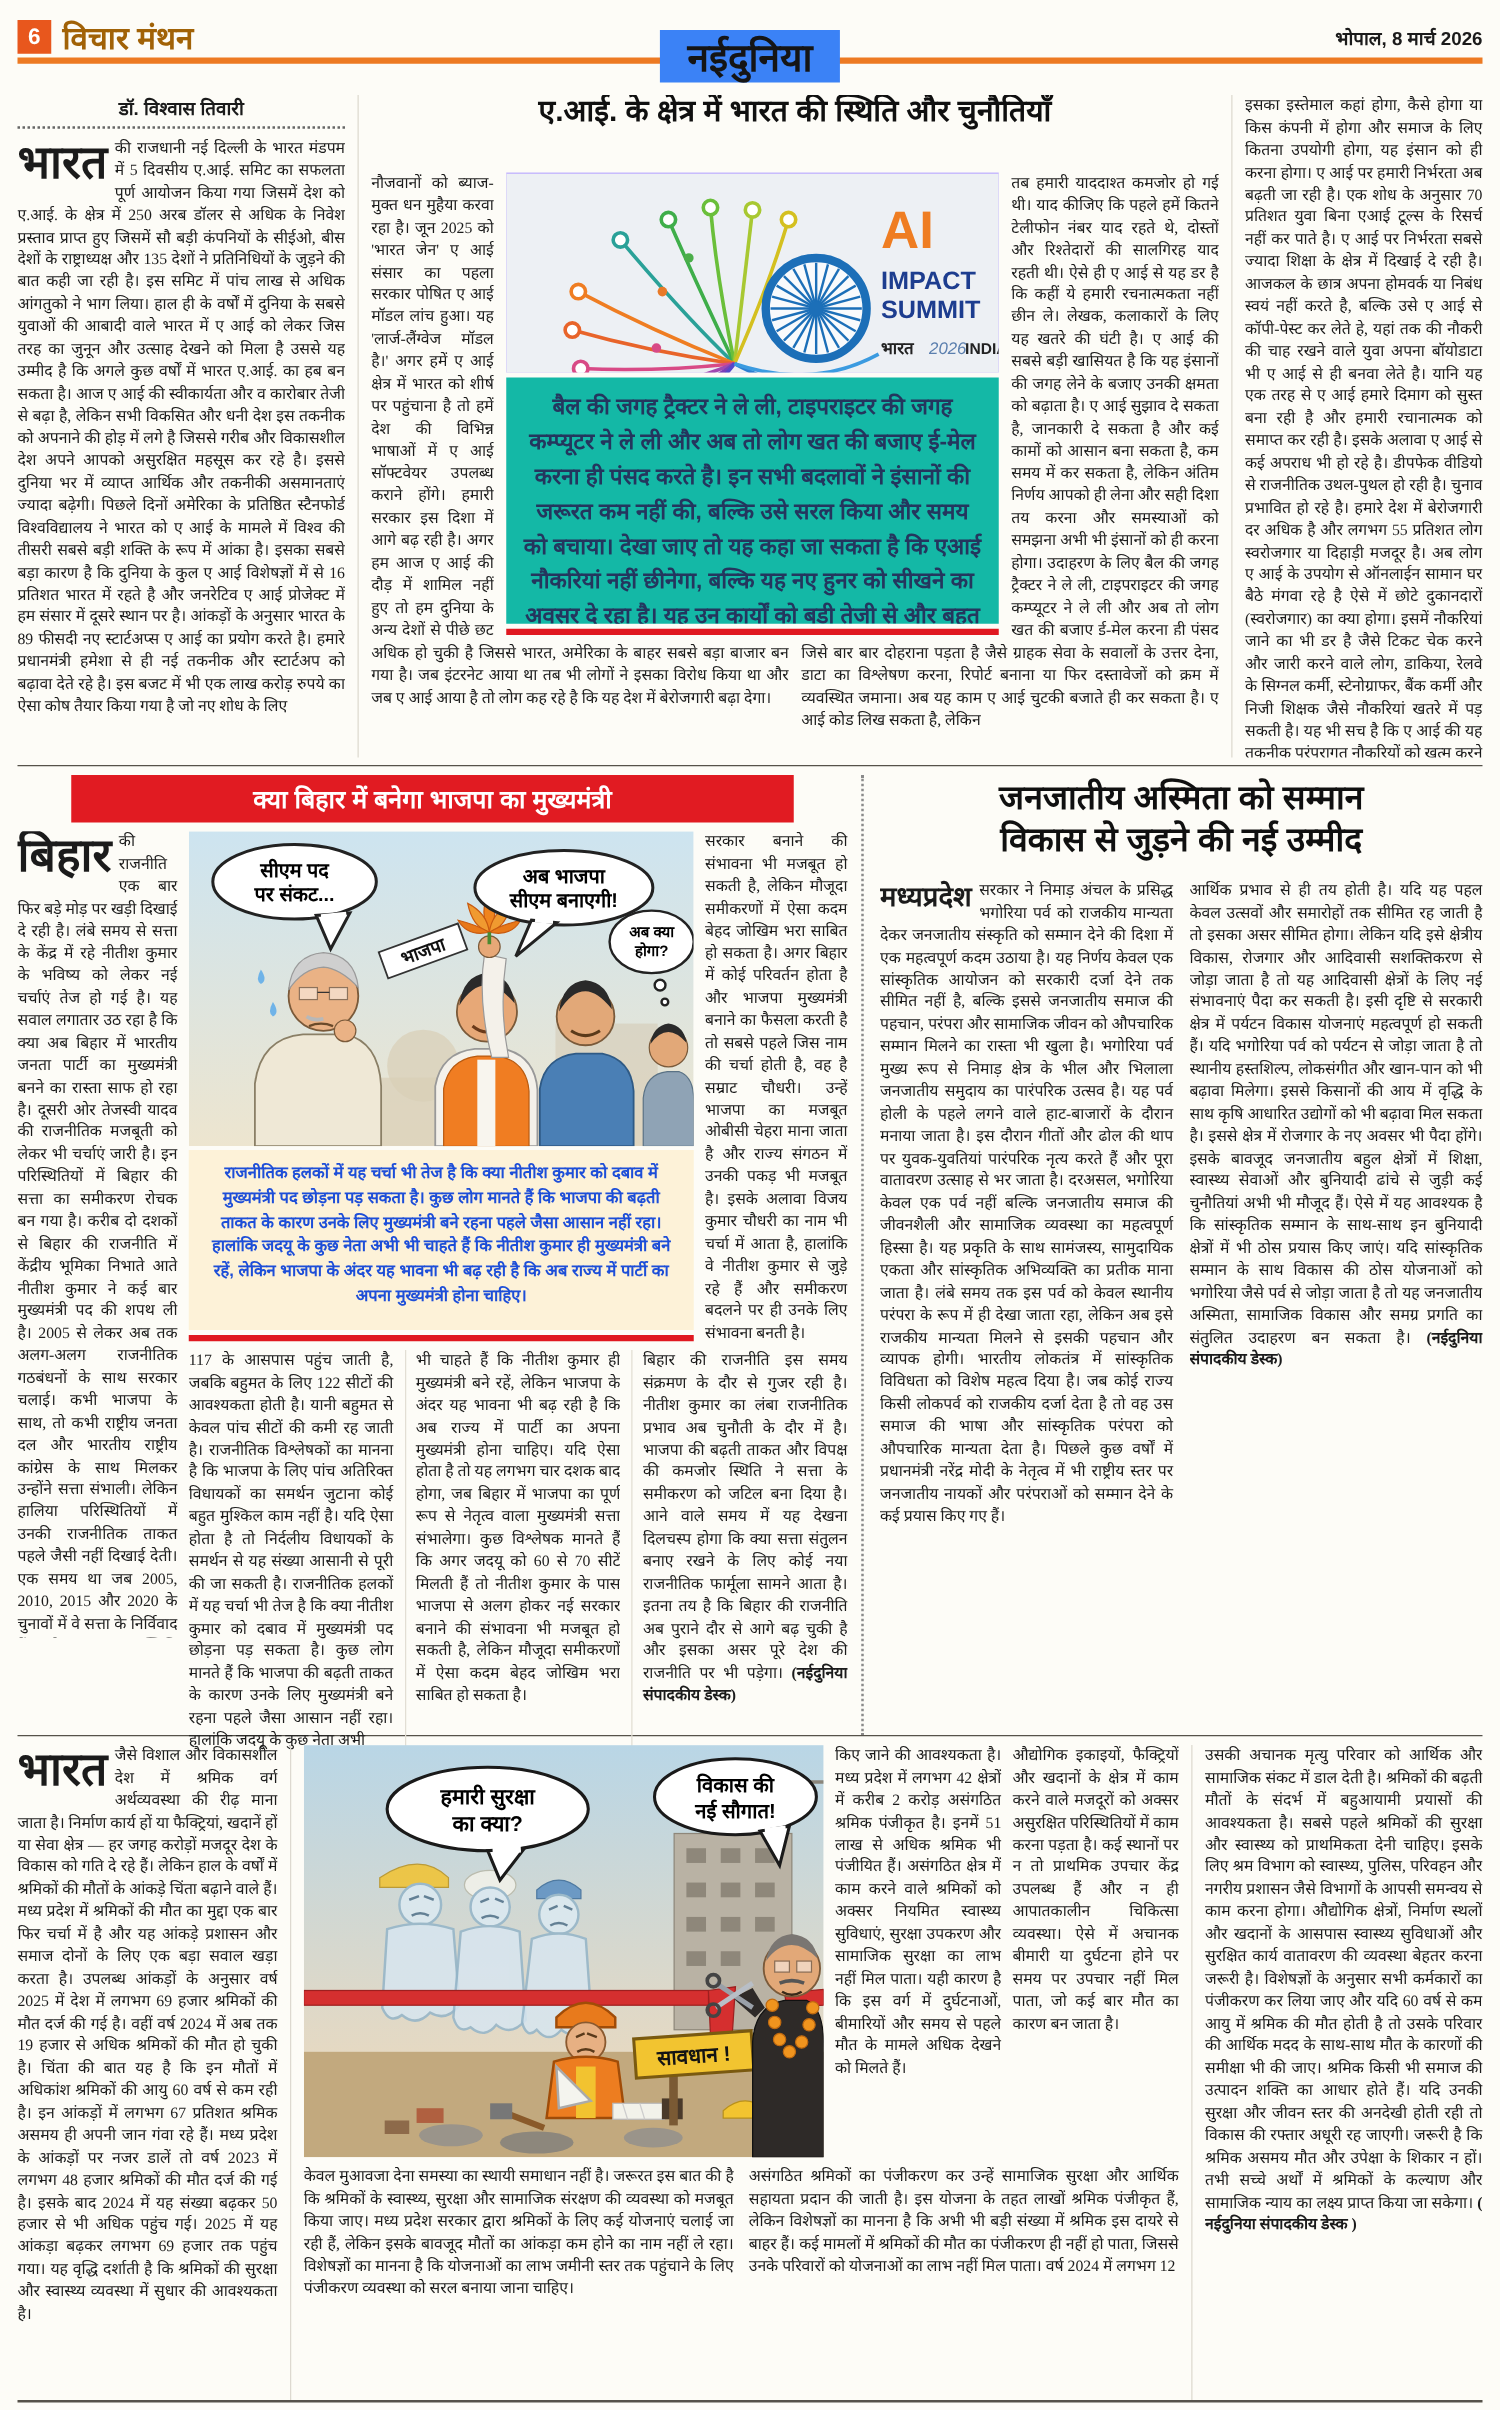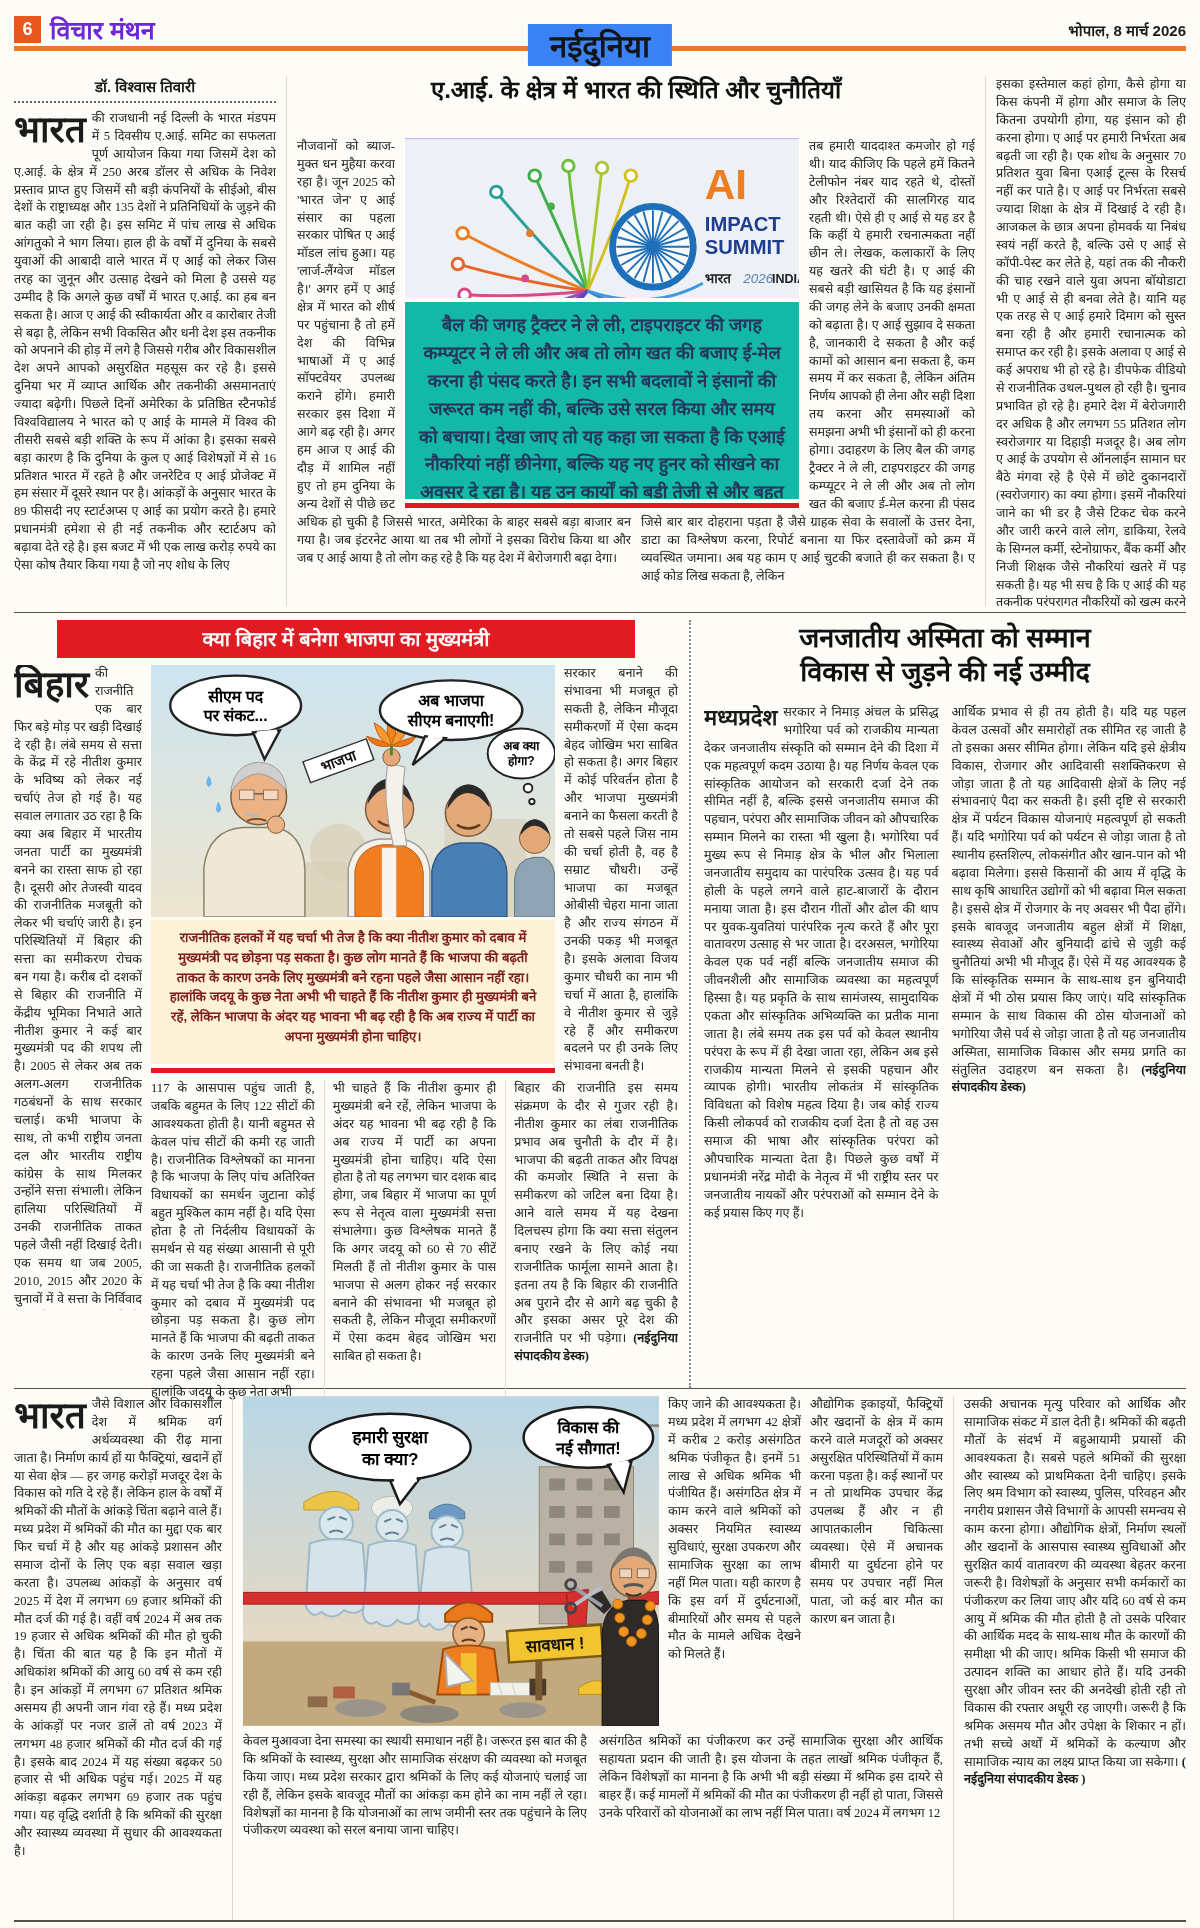--- a/index.html
+++ b/index.html
@@ -6,21 +6,21 @@
   .page{width:1200px;height:1928px;box-sizing:border-box;margin:0 auto;
         padding:6px 14px 10px;background:#fdfcf7;overflow:hidden;position:relative;
         font-family:"Liberation Serif","DejaVu Serif",serif;color:#1b1b1b;}
   
   .header{height:70px;position:relative;}
   .header .rule{position:absolute;left:0;right:0;top:40px;height:5px;background:#ED7A23;}
   .hleft{position:absolute;top:6px;left:0;display:flex;align-items:center;gap:9px;z-index:2;}
   .pagenum{width:27px;height:27px;background:#E8571D;color:#fff;font-weight:bold;
            font-family:"Liberation Sans","DejaVu Sans",sans-serif;font-size:18px;
            display:flex;align-items:center;justify-content:center;}
-  .sectitle{color:#6d28d9;font-weight:800;font-size:25px;font-family:"Liberation Sans","DejaVu Sans",sans-serif;}
+  .sectitle{color:#a16207;font-weight:800;font-size:25px;font-family:"Liberation Sans","DejaVu Sans",sans-serif;}
   .hlogo{position:absolute;top:18px;left:50%;transform:translateX(-50%);z-index:3;
          background:#3b82f6;padding:0 22px;font-size:31px;font-weight:800;
          font-family:"Liberation Sans","DejaVu Sans",sans-serif;color:#151515;}
   .hdate{position:absolute;top:14px;right:0;font-weight:bold;font-size:15px;z-index:2;
          font-family:Liberation Sans, sans-serif;}
   
   .bt{font-size:12.6px;line-height:1.42;text-align:justify;overflow:hidden;height:100%;}
   .dropcap{float:left;font-size:37px;line-height:.95;font-weight:800;padding:2px 6px 0 0;
            font-family:"Liberation Sans","DejaVu Sans",sans-serif;}
   .dropword{float:left;font-size:22px;line-height:1;font-weight:800;padding:3px 6px 0 0;
@@ -52,21 +52,21 @@
   .kicker{background:#E11B22;color:#fff;font-weight:800;text-align:center;font-size:20px;
           padding:5px 0 6px;width:87%;margin:0 auto 7px;font-family:"Liberation Sans","DejaVu Sans",sans-serif;}
   .b-headline{font-size:31px;text-align:center;height:46px;overflow:hidden;margin-bottom:5px;}
   .b-body{display:flex;gap:9px;height:645px;}
   .b-col1{width:128px;flex:0 0 128px;}
   .b-main{flex:1;display:flex;flex-direction:column;min-width:0;}
   .b-toprow{display:flex;gap:9px;height:408px;}
   .b-cartoonblock{width:404px;flex:0 0 404px;display:flex;flex-direction:column;}
   .b-cartoon{height:252px;overflow:hidden;}
   .caption{flex:1;background:#FDF2D8;margin-top:3px;padding:8px 12px;overflow:hidden;
-           font-weight:bold;font-size:13.2px;line-height:1.5;text-align:center;color:#7f1d1d;
+           font-weight:bold;font-size:13.2px;line-height:1.5;text-align:center;color:#1d4ed8;
            font-family:"Liberation Sans","DejaVu Sans",sans-serif;}
   .b-col2{flex:1;min-width:0;}
   .b-botrow{display:flex;gap:9px;flex:1;margin-top:7px;}
   .b-botrow>div{flex:1;min-width:0;border-left:1px solid #e2ded4;padding-left:8px;}
   .b-botrow>div:first-child{border-left:none;padding-left:0;}
   .tribal{flex:1;border-left:2px dotted #8a8a8a;padding-left:13px;margin-left:11px;min-width:0;}
   .j-headline{font-size:27px;text-align:center;line-height:1.25;height:74px;overflow:hidden;margin:2px 0 8px;}
   .j-cols{display:flex;gap:13px;height:668px;}
   .j-cols>div{flex:1;min-width:0;}
   

